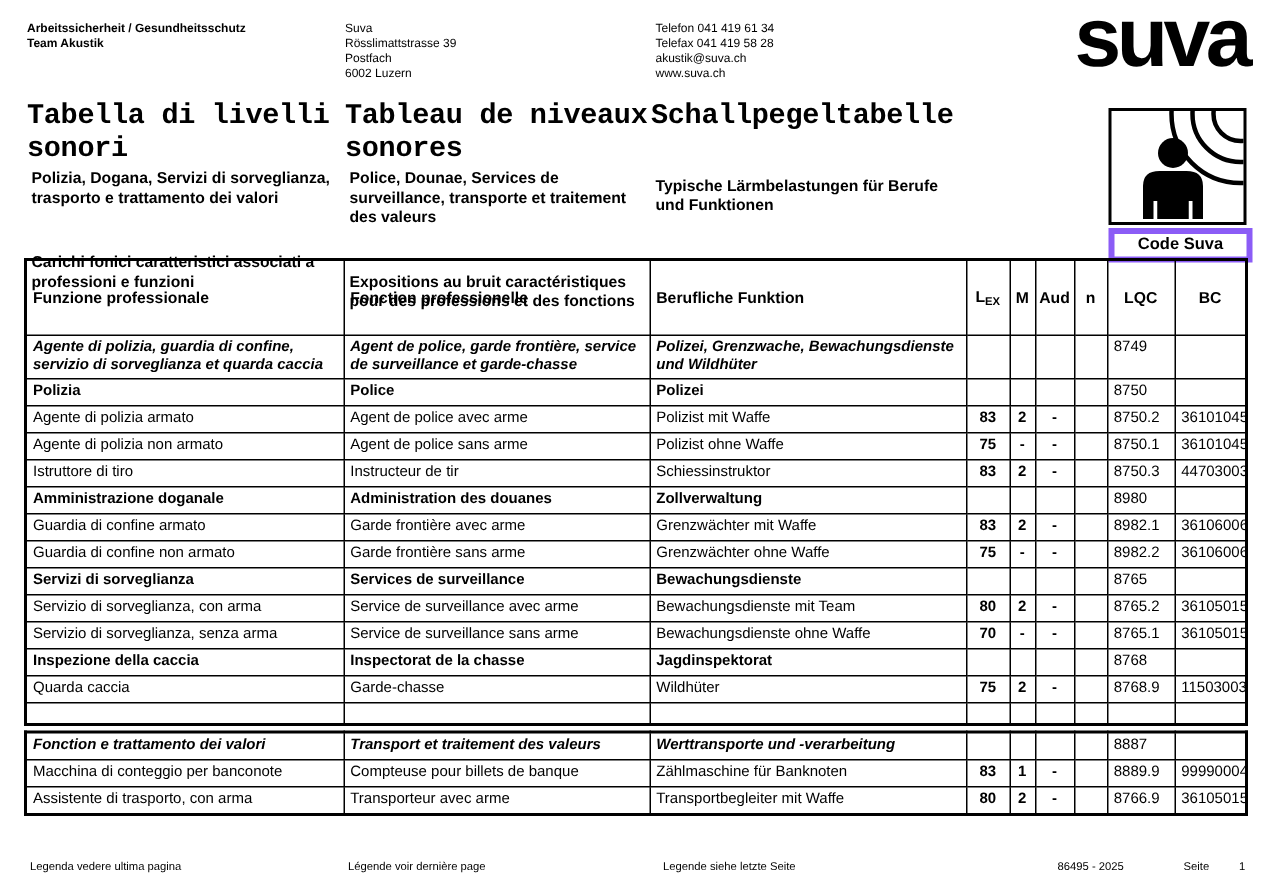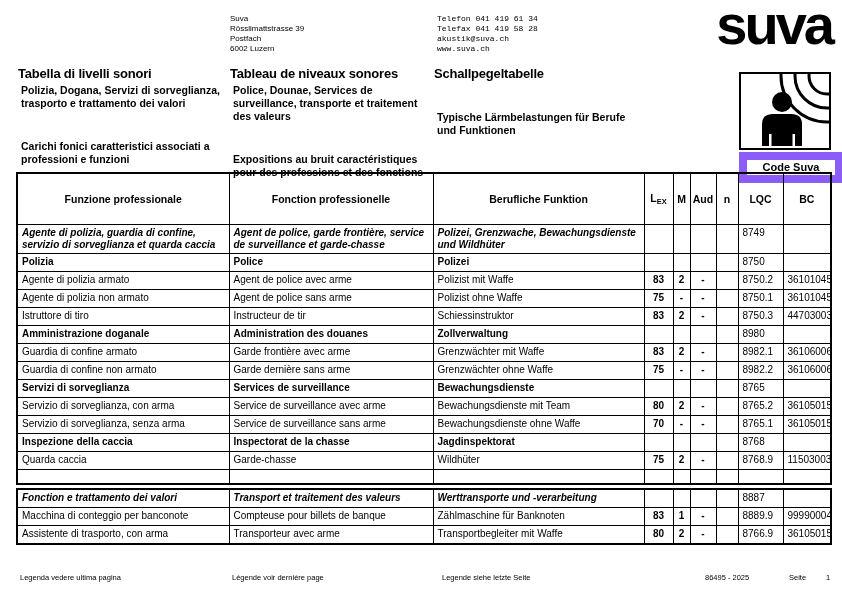--- a/index.html
+++ b/index.html
@@ -4,61 +4,65 @@
 <style>
   html,body { margin:0; padding:0; background:#fff; }
   .page {
     position:relative; width:842px; height:595px; background:#fff;
     font-family:"Liberation Sans", sans-serif; color:#000; overflow:hidden;
   }
   
   .hdr { position:absolute; top:14px; font-size:8px; line-height:10px; white-space:nowrap; }
   .hdr-left    { left:18px;  font-weight:bold; }
   .hdr-address { left:230px; }
-  .hdr-contact { left:437px;font-family:Liberation Mono, monospace; }
+  .hdr-contact { left:437px; }
   .logo {
     position:absolute; top:-3px; right:10px;
     font-size:56px; font-weight:bold; letter-spacing:-3px; line-height:1;
   }
   
   .title-block { position:absolute; top:66px; width:208px; }
   .tb-it { left:18px; }
   .tb-fr { left:230px; }
   .tb-de { left:434px; }
-  .main-title { font-size:13px; font-weight:bold; letter-spacing:-0.2px; margin:0 0 3px 0; }
+  .main-title { font-size:19px; font-weight:bold; letter-spacing:-0.2px; margin:0 0 3px 0;font-family:Liberation Mono, monospace; }
   .subtitle   { font-size:10.5px; font-weight:bold; line-height:13px; padding-left:3px; }
   .description{ font-size:10.5px; font-weight:bold; line-height:13px; padding-left:3px; margin-top:30px; }
   
   .picto-box { position:absolute; left:739px; top:72px; width:88px; height:74px; border:2px solid #000; background:#fff; }
-  .code-box  { position:absolute; left:739px; top:152px; width:88px; height:15px; border:8px solid #8b5cf6;
+  .code-box  { position:absolute; left:739px; top:152px; width:88px; height:15px; border:4px solid #8b5cf6;
                text-align:center; font-size:11px; font-weight:bold; line-height:15px; background:#fff; }
   
   .table-wrap { position:absolute; left:16px; top:172px; width:820px; }
   table.snd { border-collapse:collapse; table-layout:fixed; width:814px; border:2px solid #000; margin:0 0 3px 0; }
   table.snd th, table.snd td { border:1px solid #000; overflow:hidden; }
-  table.snd th { font-size:10.5px; font-weight:bold; text-align:center; padding:18px 4px; height:13px; }
+  table.snd th { font-size:10.5px; font-weight:bold; text-align:left; padding:18px 4px; height:13px; }
   table.snd th.center { text-align:center; padding:18px 1px; }
   table.snd td { font-size:10px; line-height:12px; padding:2px 4px; vertical-align:top; height:13px; }
   td.c3, td.c4, td.c5, td.c6 { text-align:center; font-weight:bold; padding:2px 1px; }
   td.c7 { padding:2px 3px; }
   td.c8 { padding:2px 2px; font-size:9.5px; }
   tr.group-bold td.c0, tr.group-bold td.c1, tr.group-bold td.c2 { font-weight:bold; }
   tr.group-italic td.c0, tr.group-italic td.c1, tr.group-italic td.c2 { font-weight:bold; font-style:italic; }
   tr.empty-row td { height:9px; }
   sub.lexsub { font-size:7.5px; vertical-align:-2px; font-weight:bold; }
   
   .footer-item { position:absolute; top:573px; font-size:7.5px; white-space:nowrap; }
   .f-it { left:20px; } .f-fr { left:232px; } .f-de { left:442px;text-align:right; }
   .f-doc { left:705px; } .f-seite { left:789px; } .f-page { left:826px; }
 </style>
 </head>
 <body>
 
 <div class="page">
 
+  <div class="hdr hdr-left">
+    <div>Arbeitssicherheit / Gesundheitsschutz</div>
+    <div>Team Akustik</div>
+  </div>
   <div class="hdr hdr-address">
     <div>Suva</div>
     <div>Rösslimattstrasse 39</div>
     <div>Postfach</div>
     <div>6002 Luzern</div>
   </div>
   <div class="hdr hdr-contact">
     <div>Telefon 041 419 61 34</div>
     <div>Telefax 041 419 58 28</div>
     <div>akustik@suva.ch</div>
@@ -193,21 +197,21 @@
             <td class="c2">Grenzwächter mit Waffe</td>
             <td class="c3">83</td>
             <td class="c4">2</td>
             <td class="c5">-</td>
             <td class="c6"></td>
             <td class="c7">8982.1</td>
             <td class="c8">36106006</td>
           </tr>
           <tr>
             <td class="c0">Guardia di confine non armato</td>
-            <td class="c1">Garde dernière sans arme</td>
+            <td class="c1">Garde frontière sans arme</td>
             <td class="c2">Grenzwächter ohne Waffe</td>
             <td class="c3">75</td>
             <td class="c4">-</td>
             <td class="c5">-</td>
             <td class="c6"></td>
             <td class="c7">8982.2</td>
             <td class="c8">36106006</td>
           </tr>
           <tr class="group-bold">
             <td class="c0">Servizi di sorveglianza</td>

